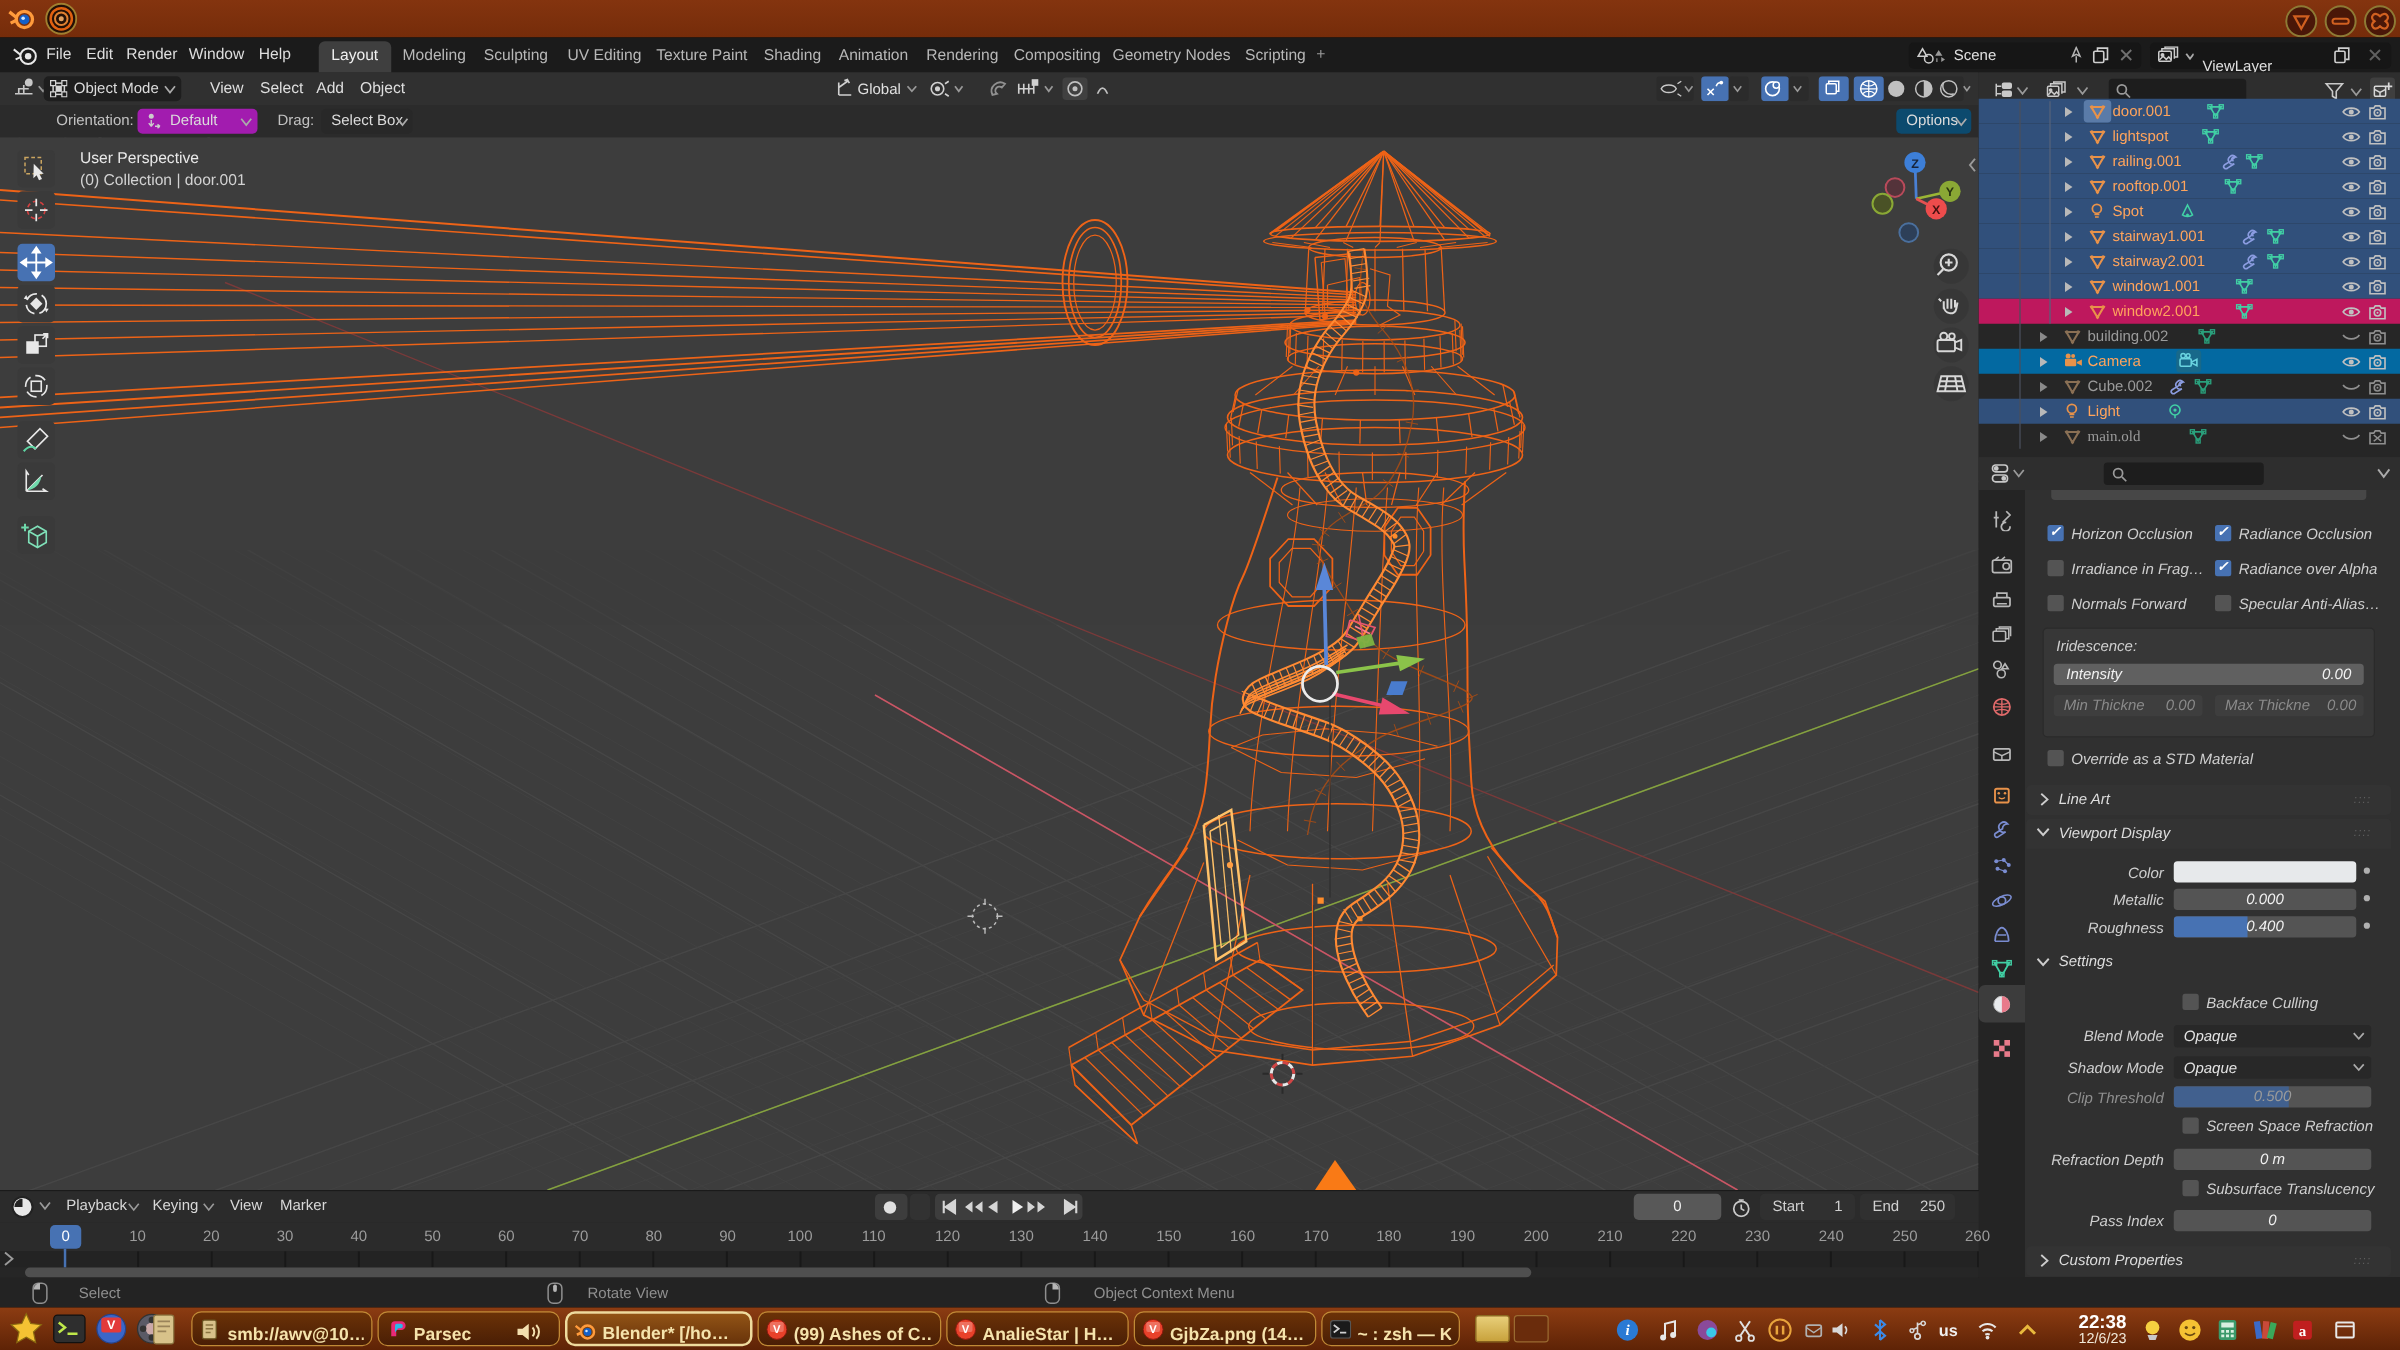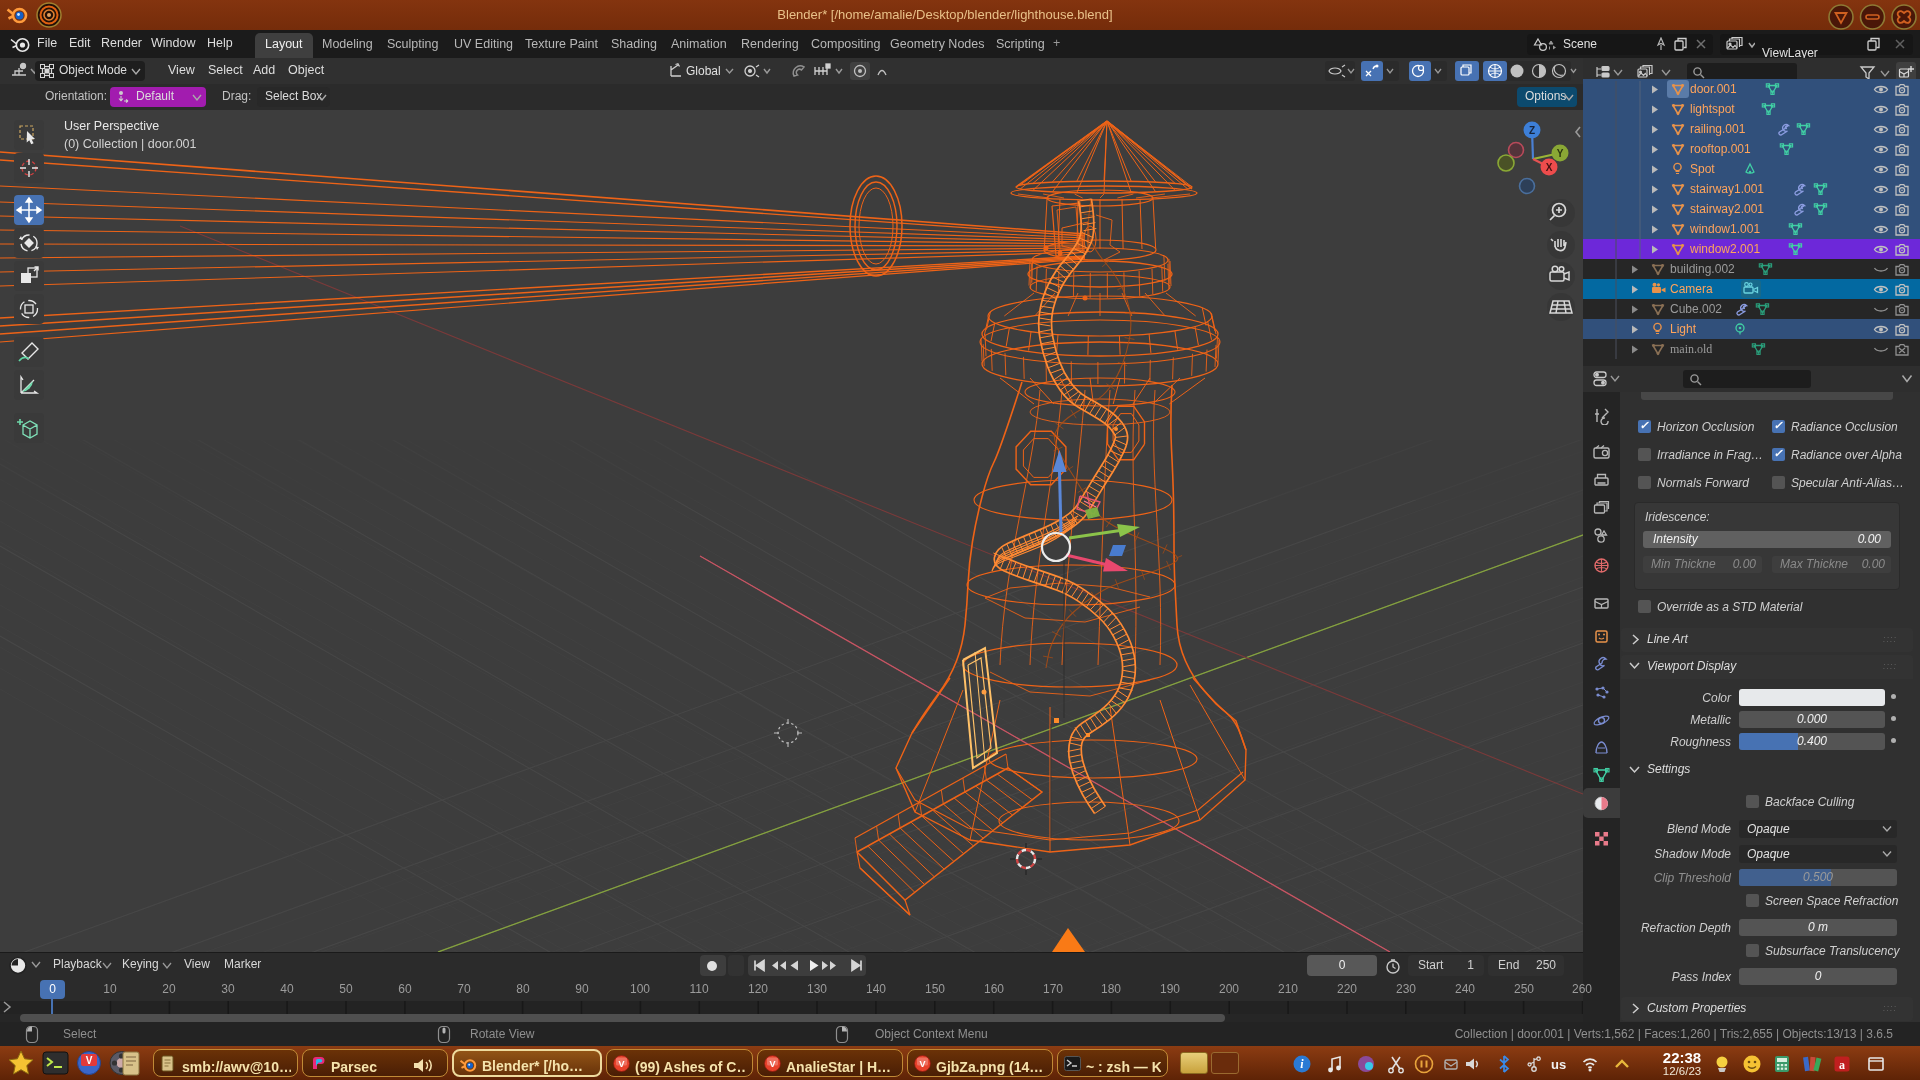--- a/index.html
+++ b/index.html
@@ -58,21 +58,20 @@
     </g>
     <circle cx="13.5" cy="12.5" r="4" fill="#1560c8"></circle>
     <circle cx="12.5" cy="11.5" r="1.4" fill="#cfe6ff"></circle>
   </svg>
   <svg class="abs" style="left:36px;top:2px" width="26" height="26" viewBox="0 0 26 26">
     <circle cx="13" cy="13" r="12" fill="#241006" stroke="#a08030" stroke-width="1.5"></circle>
     <circle cx="13" cy="13" r="8.5" fill="none" stroke="#e06010" stroke-width="2"></circle>
     <circle cx="13" cy="13" r="5" fill="none" stroke="#e08030" stroke-width="1.6"></circle>
     <circle cx="13" cy="13" r="2" fill="#e0a060"></circle>
   </svg>
-  <div class="abs" id="title-text">Blender* [/home/amalie/Desktop/blender/lighthouse.blend]</div>
   <svg class="abs" style="left:1828px;top:4px" width="90" height="26" viewBox="0 0 90 26">
     <g>
       <circle cx="13" cy="13" r="12" fill="#4a1708" stroke="#8d7a35" stroke-width="1.6"></circle>
       <path d="M7.5 9 h11 L13 19 Z" fill="none" stroke="#d06020" stroke-width="1.8"></path>
       <circle cx="44.5" cy="13" r="12" fill="#4a1708" stroke="#8d7a35" stroke-width="1.6"></circle>
       <rect x="38" y="11" width="13" height="4" rx="2" fill="none" stroke="#d06020" stroke-width="1.6"></rect>
       <circle cx="76" cy="13" r="12" fill="#4a1708" stroke="#8d7a35" stroke-width="1.6"></circle>
       <path d="M70.5 8 C72 6.5 74 7 76 9 C78 7 80 6.5 81.5 8 C83 9.5 82.5 11.5 80.5 13 C82.5 14.5 83 16.5 81.5 18 C80 19.5 78 19 76 17 C74 19 72 19.5 70.5 18 C69 16.5 69.5 14.5 71.5 13 C69.5 11.5 69 9.5 70.5 8 Z" fill="none" stroke="#d06020" stroke-width="1.8"></path>
     </g>
   </svg>
@@ -1115,21 +1114,21 @@
           <svg class="abs" style="left:290px;top:4px" width="16" height="13" viewBox="0 0 16 13">
             <path d="M1.5 6.5 C4 2.5 12 2.5 14.5 6.5 C12 10.5 4 10.5 1.5 6.5 Z" fill="none" stroke="#c0c0c0" stroke-width="1.4"></path>
             <circle cx="8" cy="6.5" r="2" fill="#c0c0c0"></circle>
           </svg>
           <svg class="abs" style="left:311px;top:3px" width="16" height="15" viewBox="0 0 16 15">
             <path d="M2 4.5 h3 l1.2-1.8 h3.6 L11 4.5 h3 v8.5 h-12 Z" fill="none" stroke="#c0c0c0" stroke-width="1.3"></path>
             <circle cx="8" cy="8.2" r="2.6" fill="none" stroke="#c0c0c0" stroke-width="1.3"></circle>
             <circle cx="8" cy="8.2" r="0.8" fill="#c0c0c0"></circle>
           </svg>
         </div>
-<div class="orow" style="top:181px;background:#6d28d9;">
+<div class="orow" style="top:181px;background:#be185d;">
           <svg class="abs" style="left:68px;top:6px" width="8" height="9" viewBox="0 0 8 9">
             <path d="M1 0.5 L7 4.5 L1 8.5 Z" fill="#b9b9b9"></path>
           </svg>
           <svg class="abs" style="left:88px;top:4px" width="14" height="13" viewBox="0 0 14 13">
             <path d="M2 2.5 H12 L7 11 Z" fill="none" stroke="#e8924a" stroke-width="1.6"></path>
             <circle cx="2.5" cy="2.5" r="1.4" fill="#e8924a"></circle>
             <circle cx="11.5" cy="2.5" r="1.4" fill="#e8924a"></circle>
             <circle cx="7" cy="10.5" r="1.4" fill="#e8924a"></circle>
           </svg>
           <div class="nm" style="left:107px;color:#ffa45c">window2.001</div>
@@ -1581,21 +1580,20 @@
     <svg class="abs" style="left:437px;top:3px" width="14" height="20" viewBox="0 0 14 20">
       <rect x="1.5" y="1.5" width="11" height="16" rx="4" fill="none" stroke="#8f8f8f" stroke-width="1.2"></rect>
       <rect x="5.5" y="2.5" width="3" height="6" rx="1.5" fill="#b5b5b5"></rect>
     </svg>
     <div class="abs" style="left:470px;top:5px">Rotate View</div>
     <svg class="abs" style="left:835px;top:3px" width="14" height="20" viewBox="0 0 14 20">
       <rect x="1.5" y="1.5" width="11" height="16" rx="4" fill="none" stroke="#8f8f8f" stroke-width="1.2"></rect>
       <path d="M12 6 a5 5 0 0 0 -5-4.5 v5 h5 Z" fill="#b5b5b5"></path>
     </svg>
     <div class="abs" style="left:875px;top:5px">Object Context Menu</div>
-    <div class="abs" style="left:1283px;top:5px;width:610px;text-align:right;color:#909090">Collection | door.001 | Verts:1,562 | Faces:1,260 | Tris:2,655 | Objects:13/13 | 3.6.5</div>
   </div>
 <div class="abs" id="taskbar">
     <svg class="abs" style="left:6px;top:3px" width="30" height="28" viewBox="0 0 30 28">
 <path d="M15 2 l3.6 7.8 8.4 1 -6.2 5.8 1.7 8.4 -7.5-4.3 -7.5 4.3 1.7-8.4 -6.2-5.8 8.4-1 Z" fill="#f5c233" stroke="#8a6a10" stroke-width="1"></path>
     </svg>
     <svg class="abs" style="left:42px;top:4px" width="27" height="26" viewBox="0 0 27 26">
 <rect x="1" y="2" width="25" height="22" rx="3" fill="#2e2e2e" stroke="#111" stroke-width="1"></rect>
 <path d="M5 8 l5 4 -5 4 M12 17 h8" stroke="#bfe84a" fill="none" stroke-width="2"></path>
     </svg>
     <svg class="abs" style="left:76px;top:4px" width="26" height="26" viewBox="0 0 26 26">

